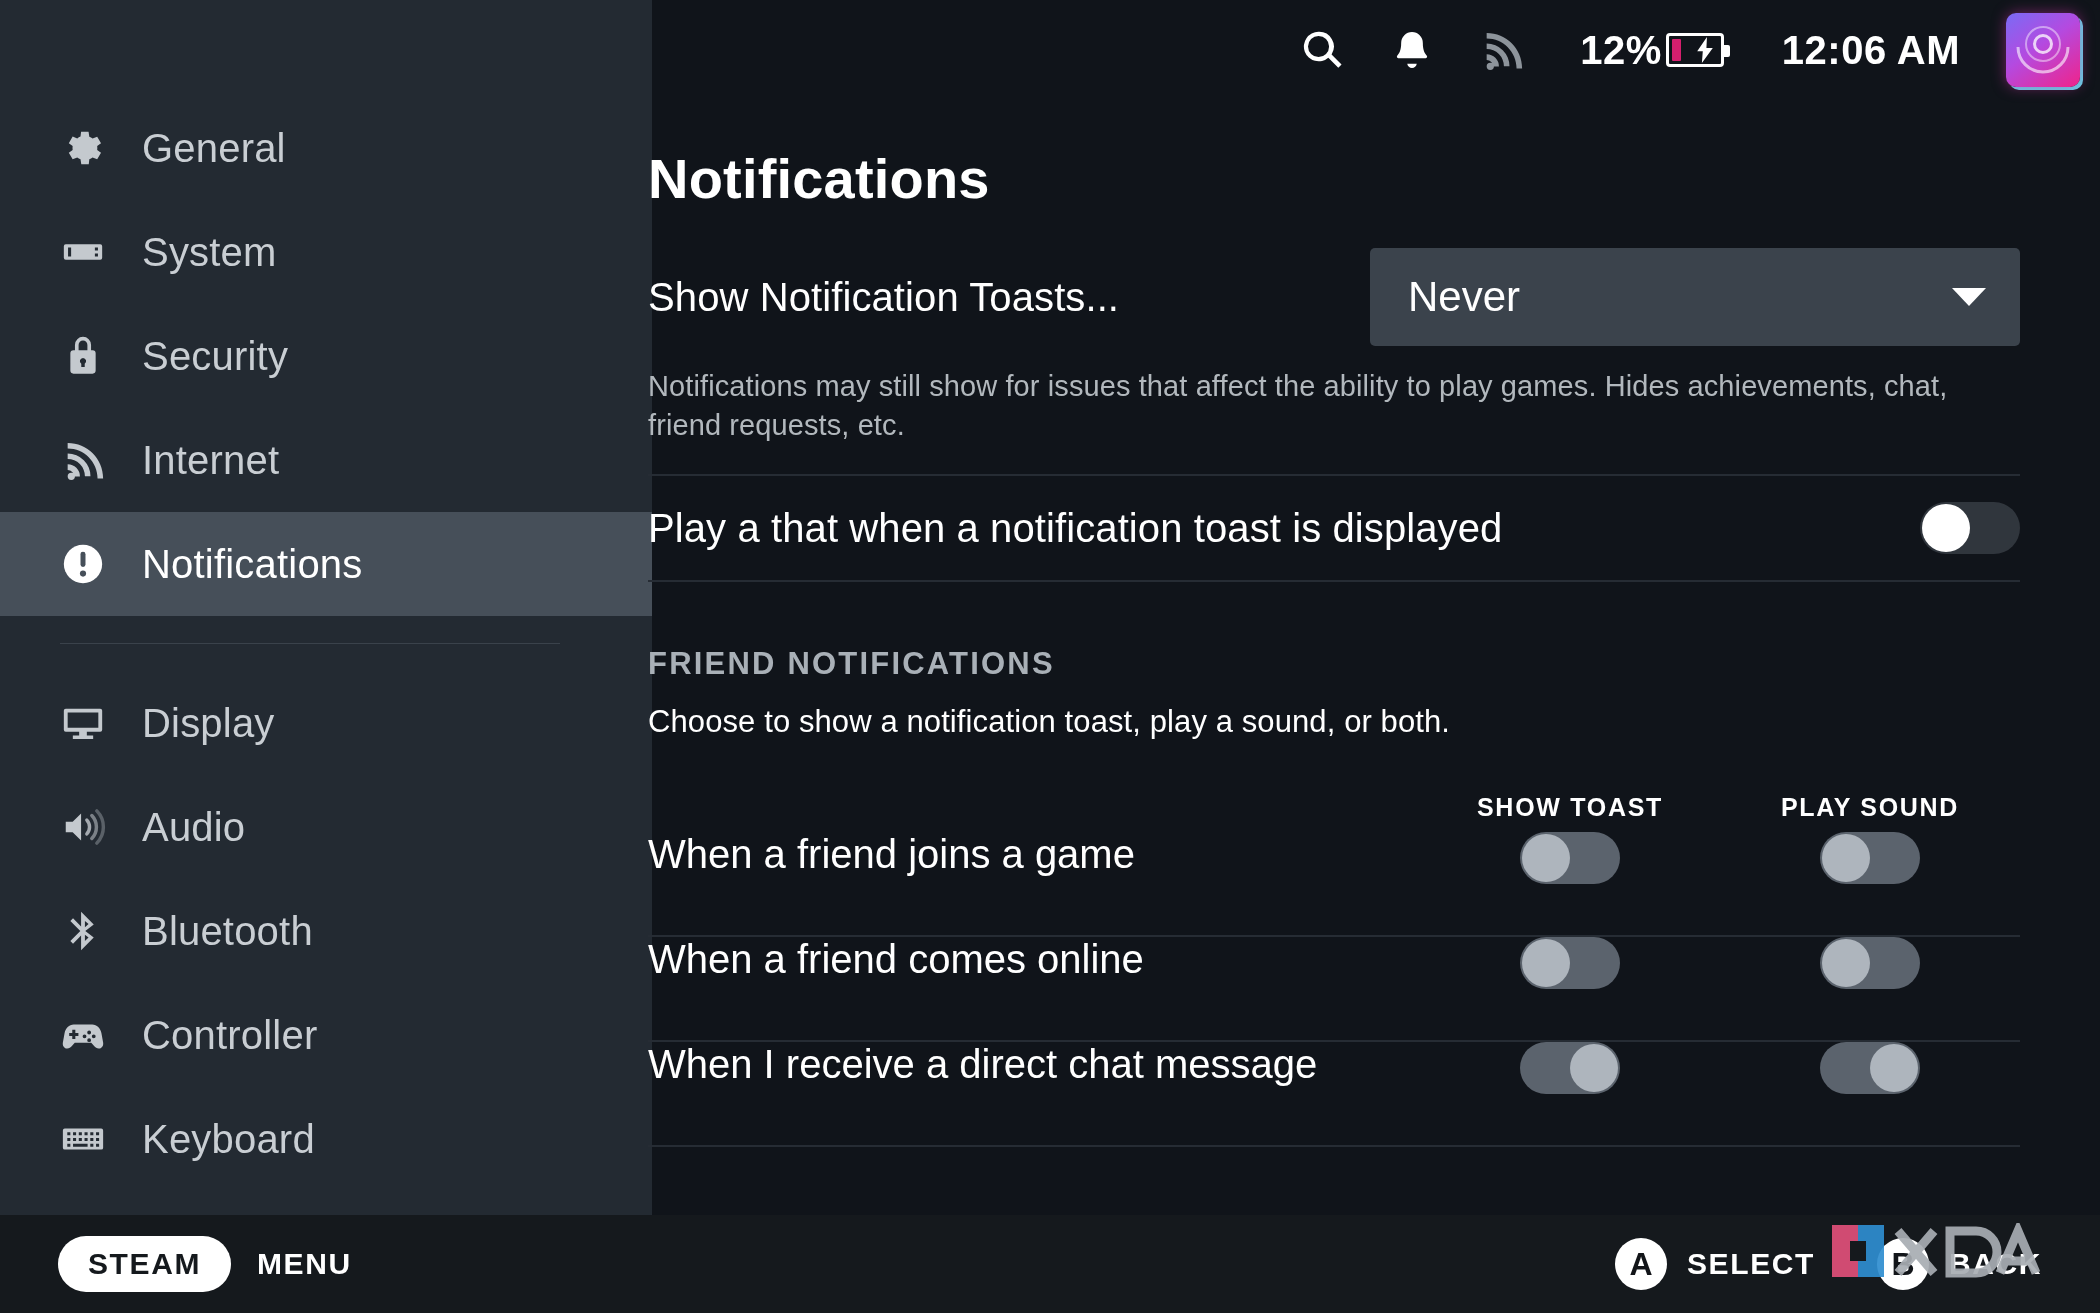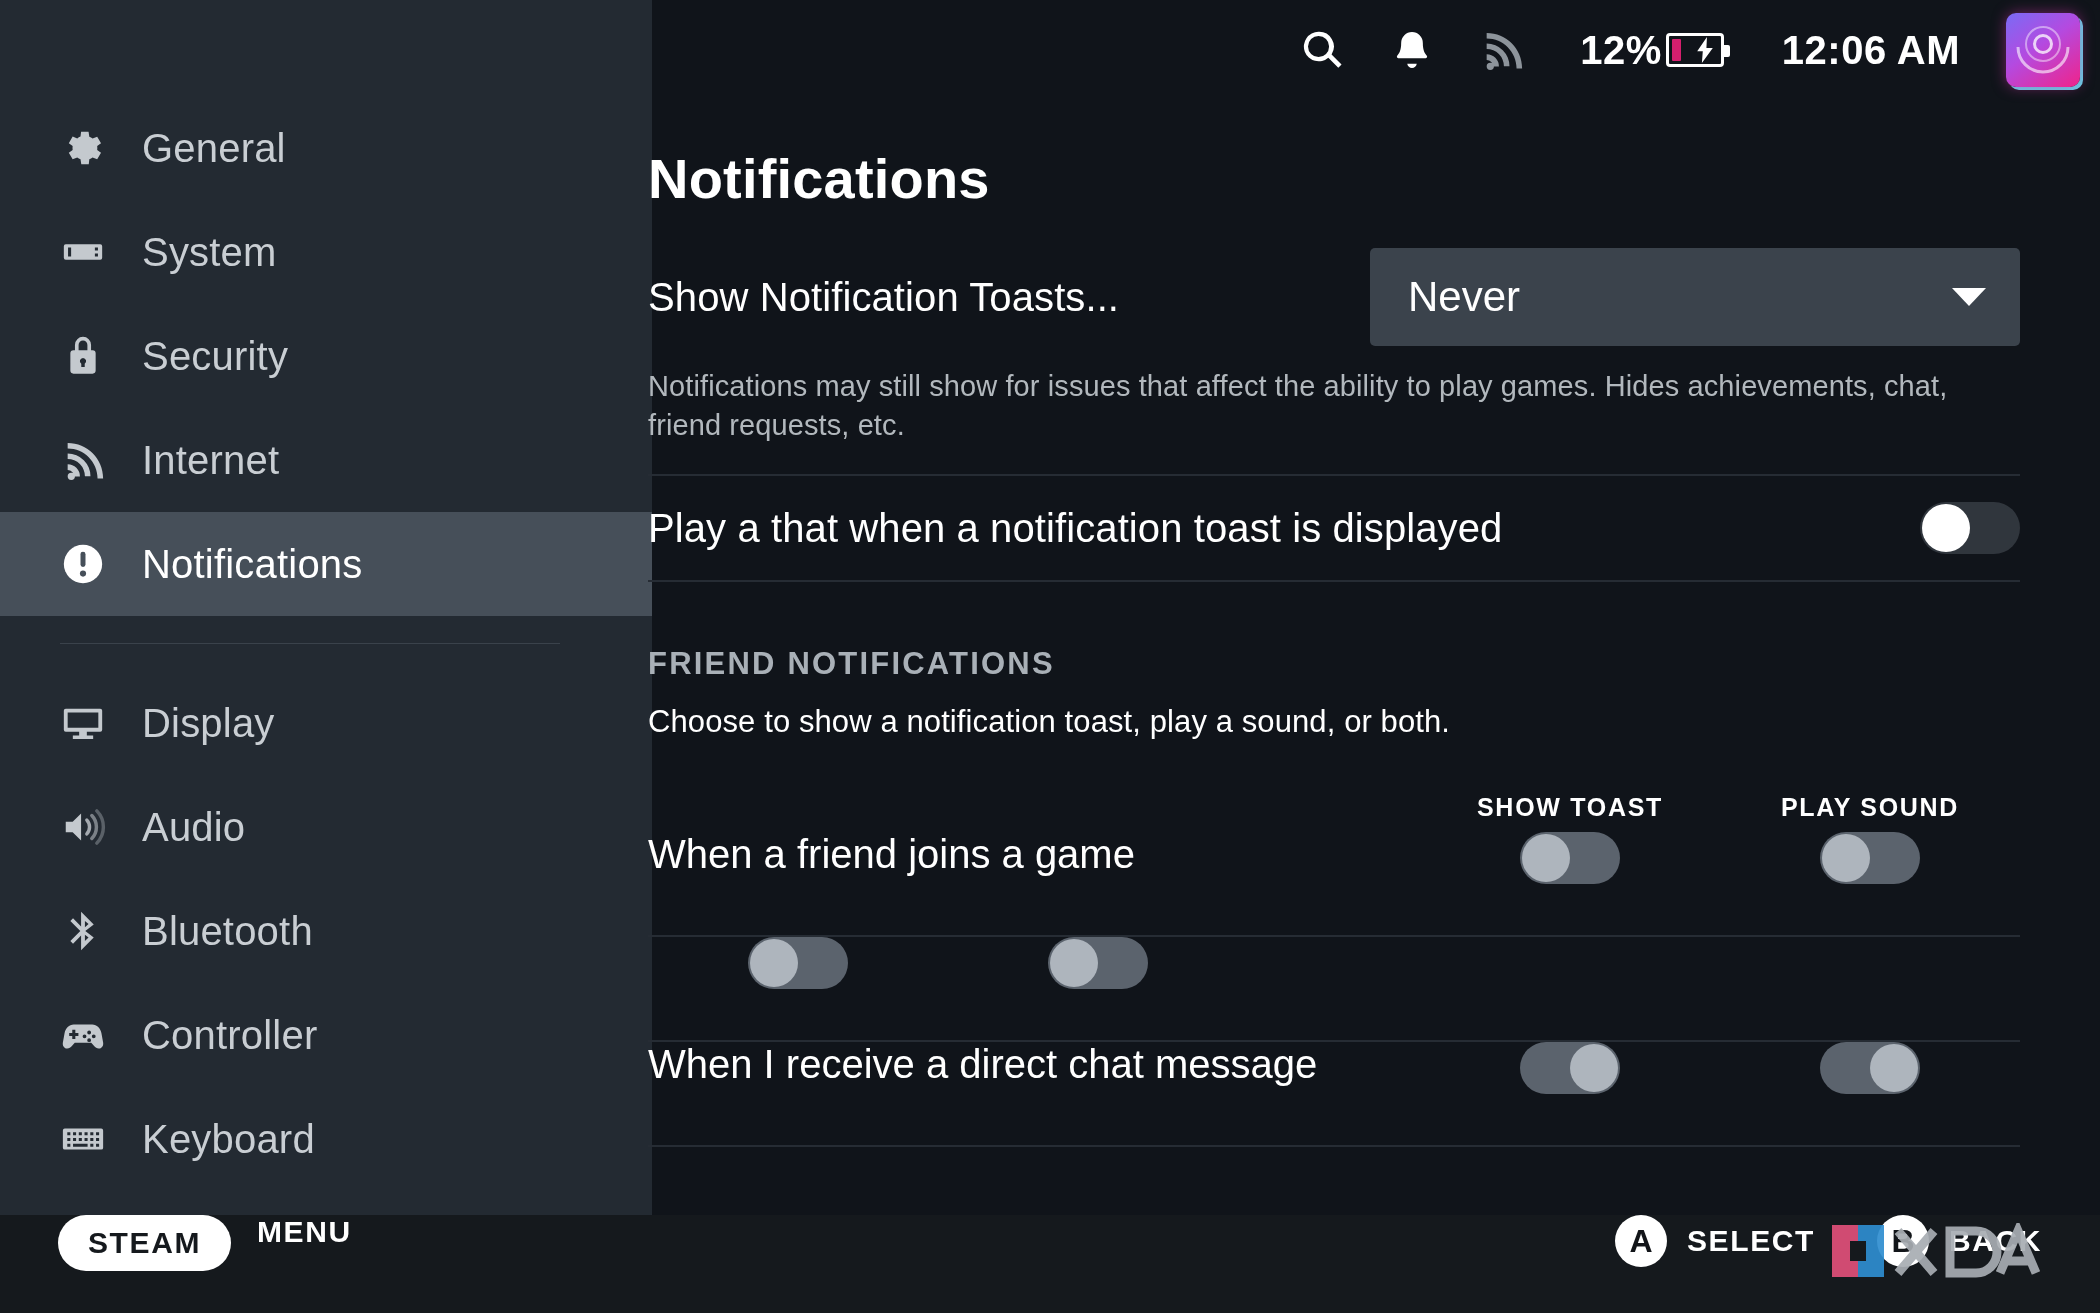--- a/index.html
+++ b/index.html
@@ -295,21 +295,21 @@
   }
 
   
   .footer {
     position: absolute;
     left: 0; bottom: 0;
     width: 2100px;
     height: 98px;
     background: #15191d;
     display: flex;
-    align-items: flex-start;
+    align-items: center;
     padding: 0 58px;
   }
   .steam-pill {
     background: #ffffff;
     color: #15191d;
     border-radius: 32px;
     padding: 11px 30px;
     font-size: 30px;
     font-weight: bold;
     letter-spacing: 1.6px;
@@ -548,20 +548,21 @@
       <span class="toggle-cell">
         <span class="toggle muted off">
             <span class="knob"></span>
           </span>
       </span>
     </div>
 
     <div class="hr"></div>
 
     <div class="friend-row">
+      <span class="friend-label">When a friend comes online</span>
       <span class="toggle-cell">
         <span class="toggle muted off">
             <span class="knob"></span>
           </span>
       </span>
       <span class="toggle-cell">
         <span class="toggle muted off">
             <span class="knob"></span>
           </span>
       </span>

